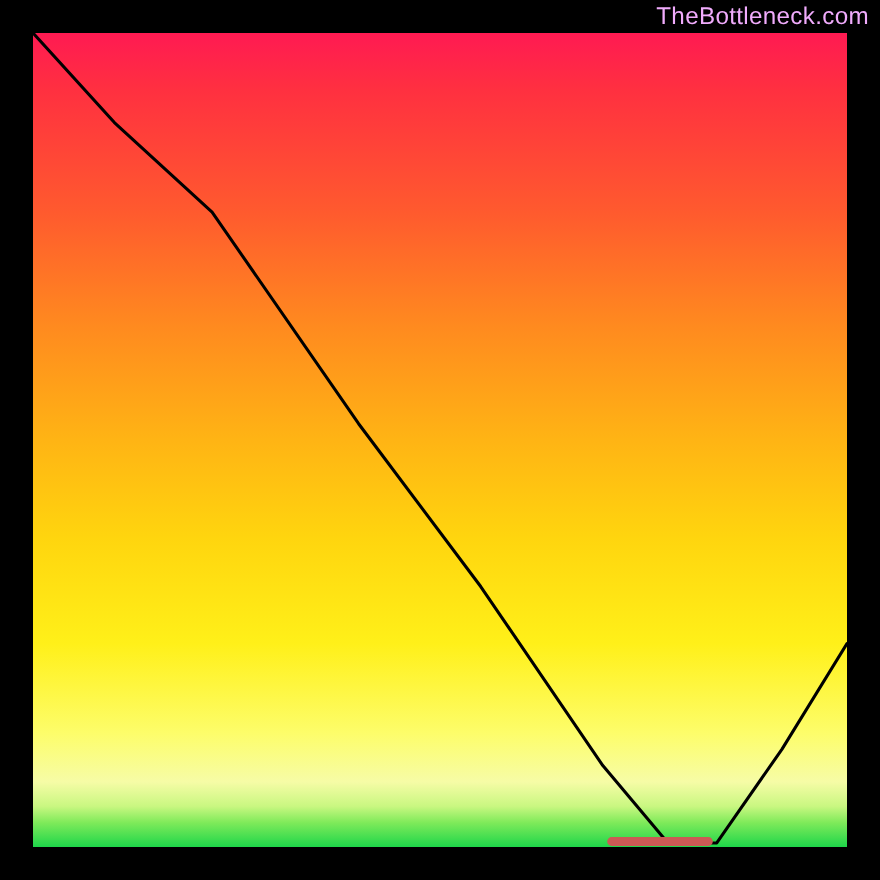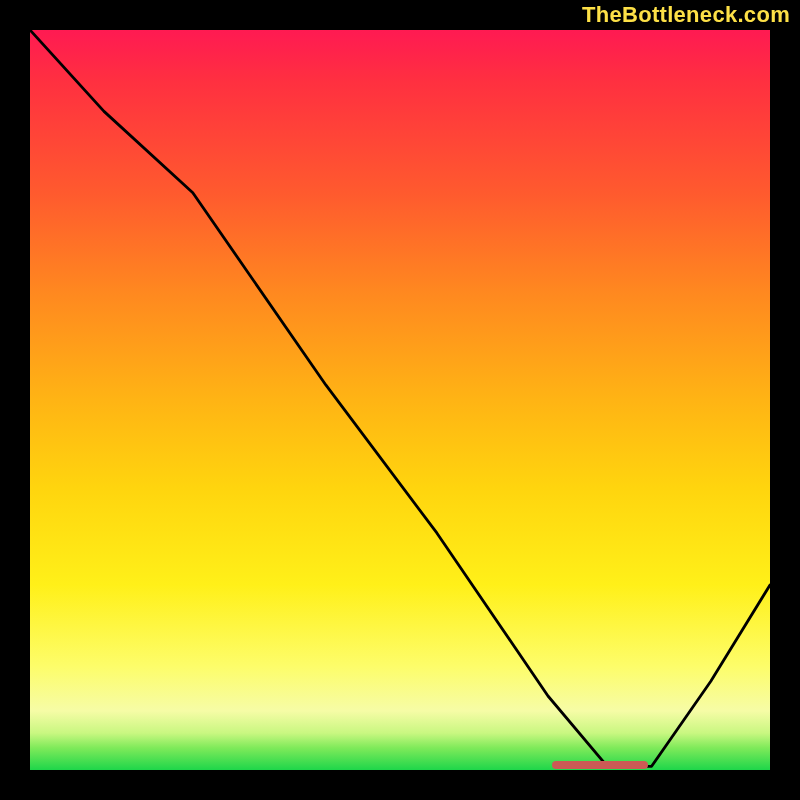--- a/index.html
+++ b/index.html
@@ -9,22 +9,22 @@
     background: #000;
     position: relative;
     font-family: Arial, Helvetica, sans-serif;
     overflow: hidden;
   }
   .watermark {
     position: absolute;
     top: 2px;
     right: 10px;
     font-size: 22px;
-    font-weight: bold;
-    color: #fde047;
+    font-weight: normal;
+    color: #f0abfc;
     letter-spacing: 0.3px;
     z-index: 3;
   }
   .plot-frame {
     position: absolute;
     left: 30px;
     top: 30px;
     width: 740px;
     height: 740px;
   }

